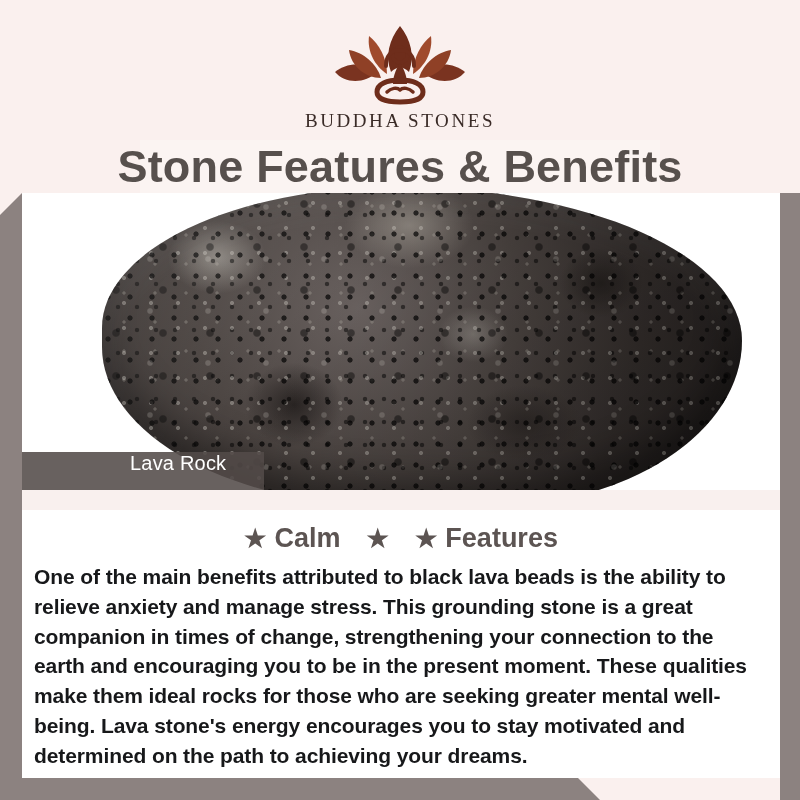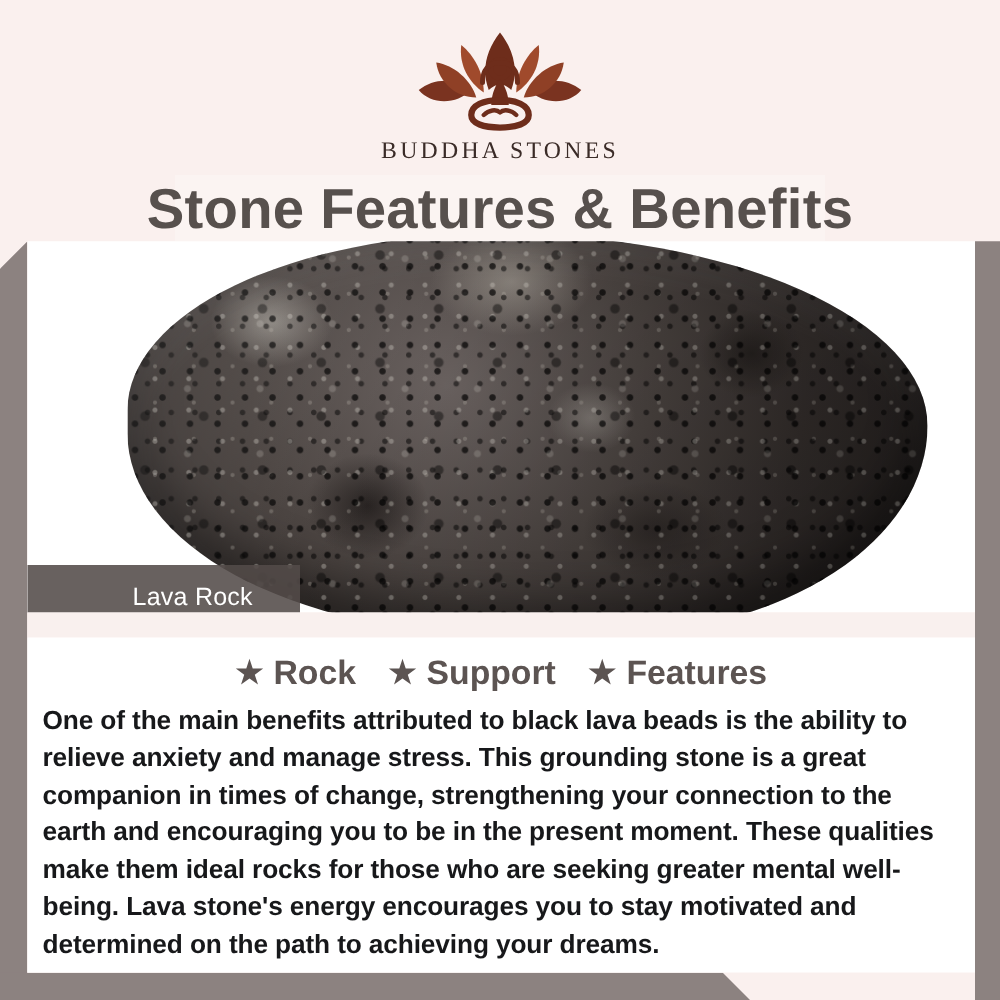--- a/index.html
+++ b/index.html
@@ -174,21 +174,22 @@
 
   
   .caption-chip {
     position: absolute;
     left: 22px;
     top: 452px;
     width: 218px;
     height: 38px;
     background: rgba(83,75,73,.88);
     display: flex;
-    align-items: flex-end;
+    align-items: flex-start;
+    padding-left: 24px;
   }
   .caption-text {
     color: #ffffff;
     font-size: 20px;
     font-weight: 400;
     padding-left: 84px;
     letter-spacing: .2px;
     white-space: nowrap;
   }
 
@@ -304,25 +305,24 @@
   <div class="caption-chip">
     <span class="caption-text">Lava Rock</span>
   </div>
 
   <div class="divider"></div>
 
   <div class="body-panel">
     <div class="keywords">
       <span class="keyword">
         <span class="star">★</span>
-        <span>Rock</span>
+        <span>Calm</span>
       </span>
       <span class="keyword">
         <span class="star">★</span>
-        <span>Support</span>
       </span>
       <span class="keyword">
         <span class="star">★</span>
         <span>Features</span>
       </span>
     </div>
 
     <p class="paragraph">One of the main benefits attributed to black lava beads is the ability to relieve anxiety and manage stress. This grounding stone is a great companion in times of change, strengthening your connection to the earth and encouraging you to be in the present moment. These qualities make them ideal rocks for those who are seeking greater mental well-being. Lava stone's energy encourages you to stay motivated and determined on the path to achieving your dreams.</p>
   </div>
 

